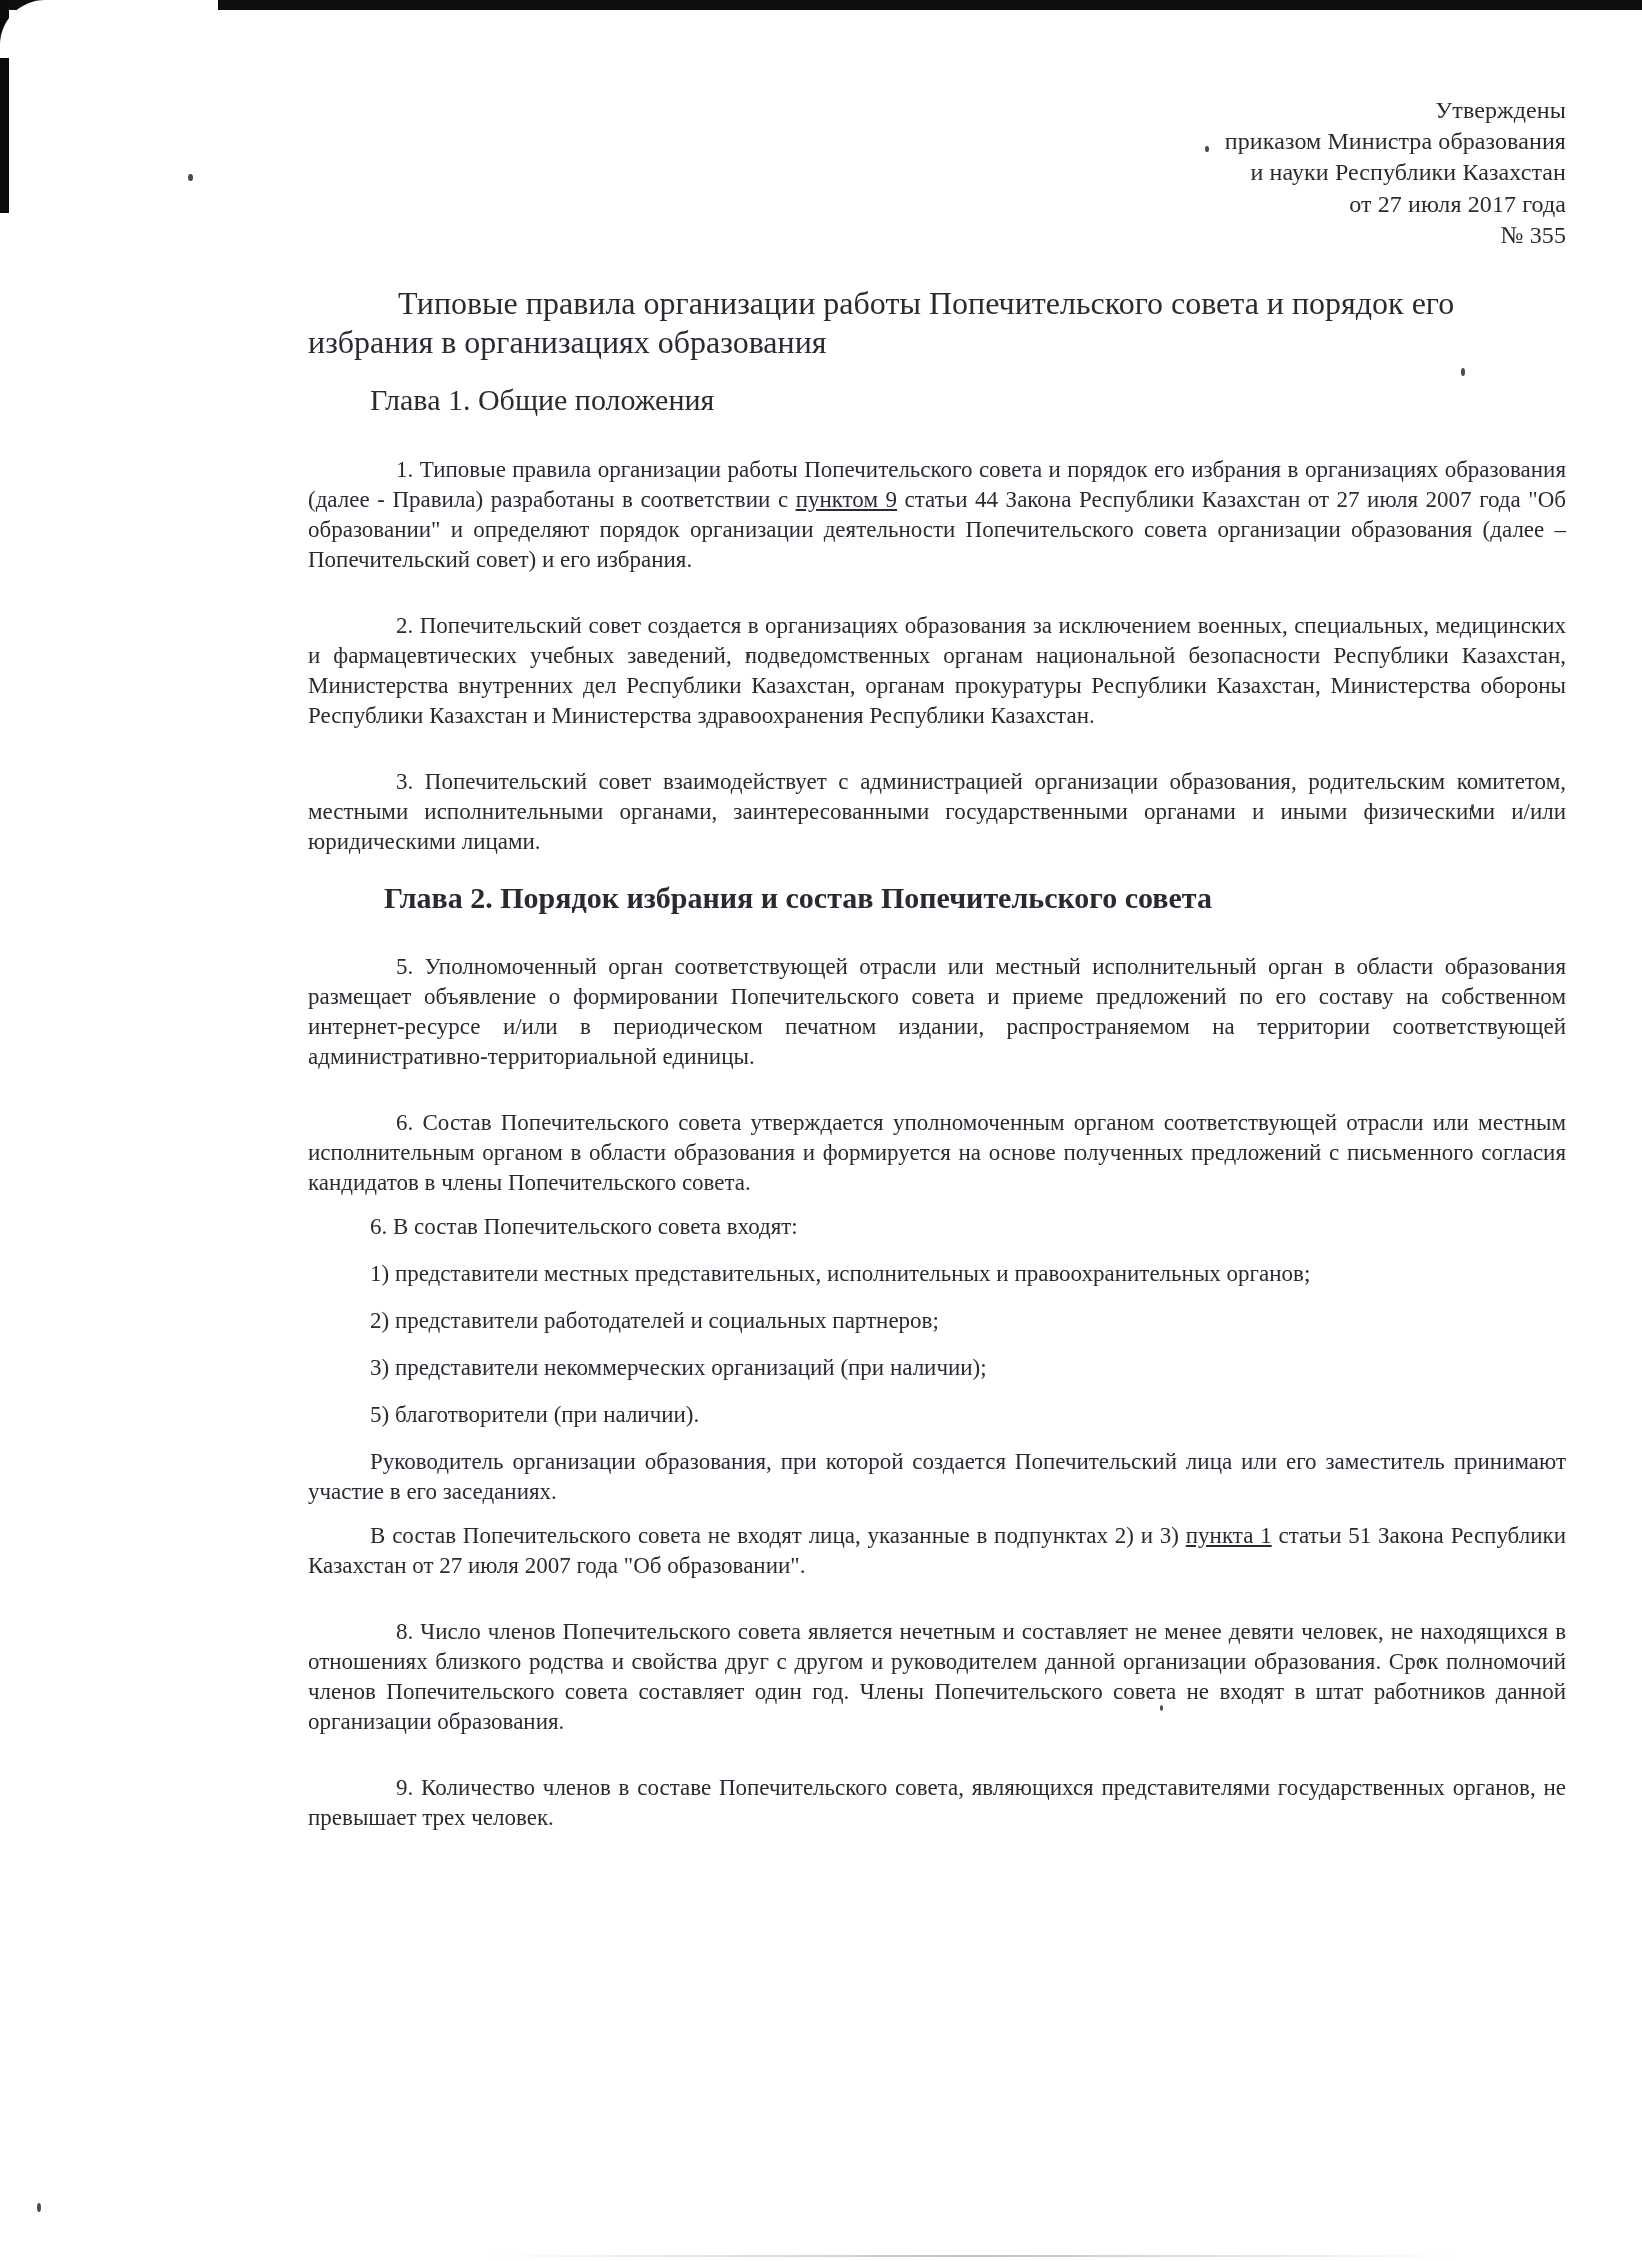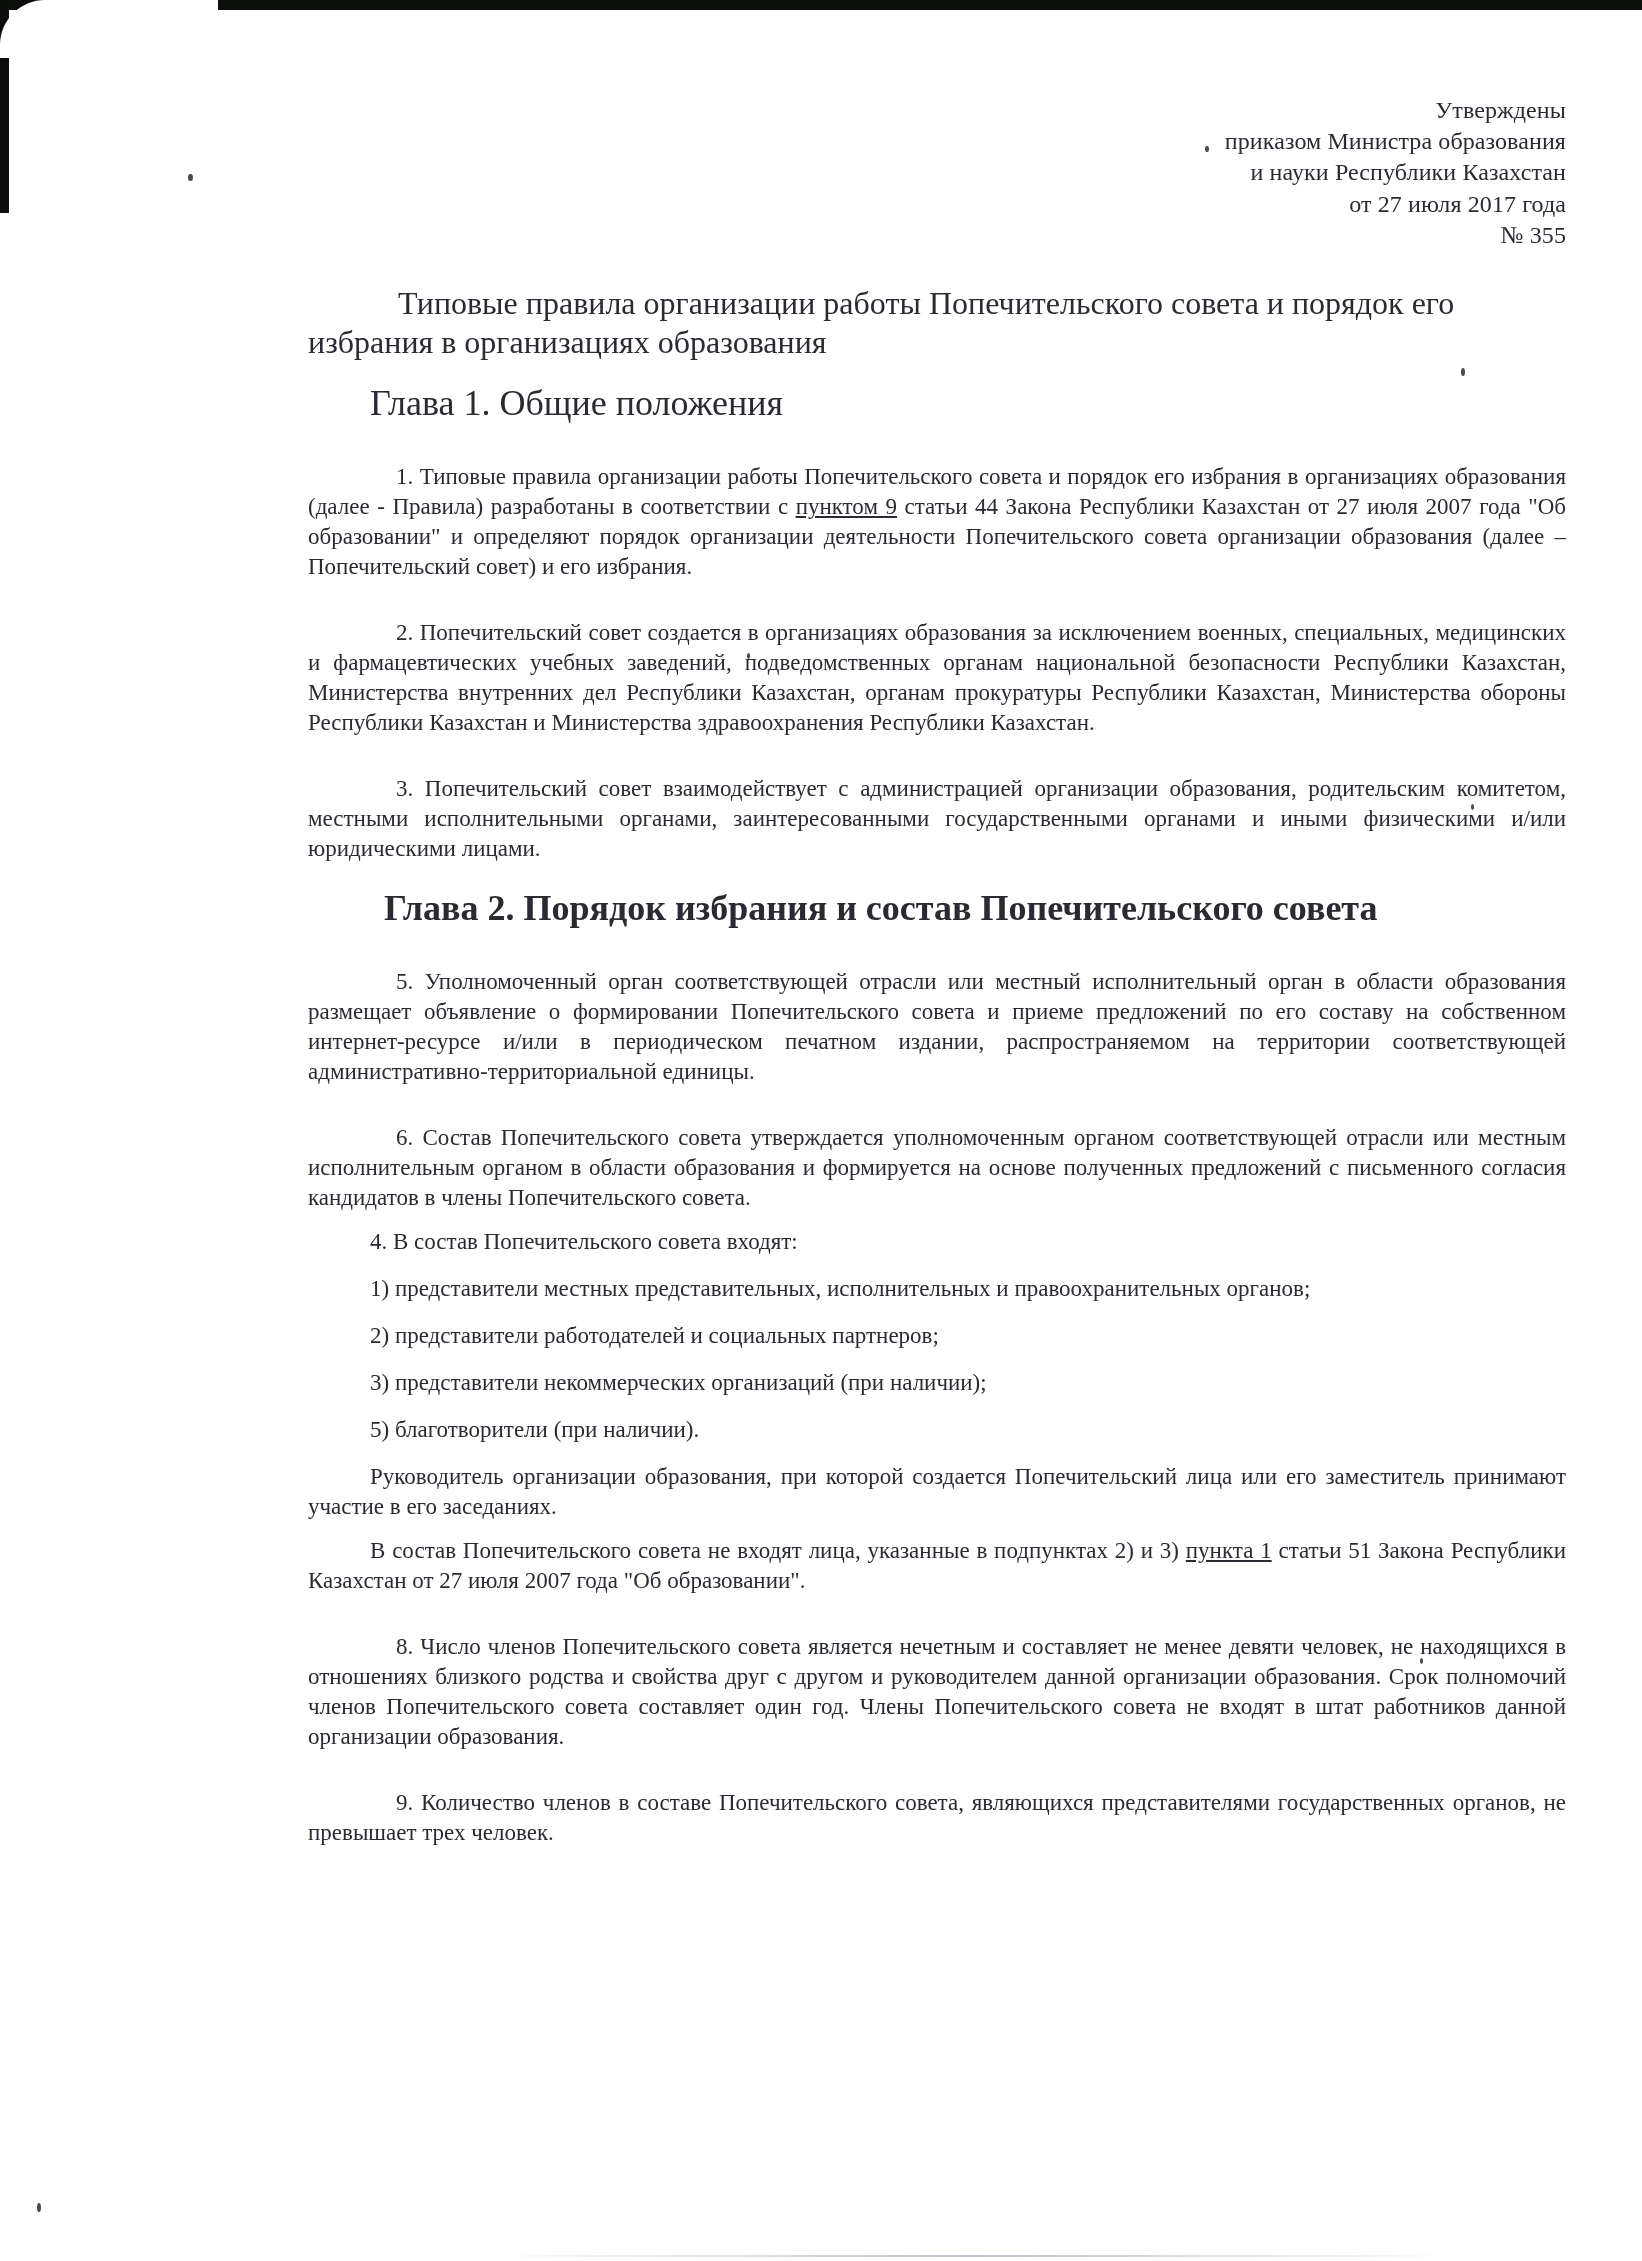--- a/index.html
+++ b/index.html
@@ -74,21 +74,21 @@
 
   .doc-title {
     margin-top: 33px;
     font-size: 32px;
     line-height: 1.22;
     text-align: left;
     text-indent: 90px;
   }
 
   .chapter-heading {
-    font-size: 36px;
+    font-size: 30px;
     line-height: 1.25;
     text-indent: 62px;
     margin-top: 19.3px;
     margin-bottom: 9px;
   }
   .chapter-heading.ch2 {
     text-indent: 76px;
     margin-top: 22px;
     margin-bottom: 25px;
     font-weight: bold;
@@ -153,21 +153,21 @@
 
     <p class="para ind-lg">3. Попечительский совет взаимодействует с администрацией организации образования, родительским комитетом, местными исполнительными органами, заинтересованными государственными органами и иными физическими и/или юридическими лицами.</p>
 
 
     <div class="chapter-heading ch2">Глава 2. Порядок избрания и состав Попечительского совета</div>
 
     <p class="para ind-lg">5. Уполномоченный орган соответствующей отрасли или местный исполнительный орган в области образования размещает объявление о формировании Попечительского совета и приеме предложений по его составу на собственном интернет-ресурсе и/или в периодическом печатном издании, распространяемом на территории соответствующей административно-территориальной единицы.</p>
 
     <p class="para ind-lg">6. Состав Попечительского совета утверждается уполномоченным органом соответствующей отрасли или местным исполнительным органом в области образования и формируется на основе полученных предложений с письменного согласия кандидатов в члены Попечительского совета.</p>
 
-    <p class="para listitem">4. В состав Попечительского совета входят:</p>
+    <p class="para listitem">6. В состав Попечительского совета входят:</p>
 
     <p class="para listitem">1) представители местных представительных, исполнительных и правоохранительных органов;</p>
     <p class="para listitem">2) представители работодателей и социальных партнеров;</p>
     <p class="para listitem">3) представители некоммерческих организаций (при наличии);</p>
     <p class="para listitem">5) благотворители (при наличии).</p>
 
     <p class="para ind-sm">Руководитель организации образования, при которой создается Попечительский лица или его заместитель принимают участие в его заседаниях.</p>
 
     <p class="para ind-sm"><span>В состав Попечительского совета не входят лица, указанные в подпунктах 2) и 3) </span><a class="doclink" href="#">пункта 1</a><span> статьи 51 Закона Республики Казахстан от 27 июля 2007 года "Об образовании".</span></p>
 

